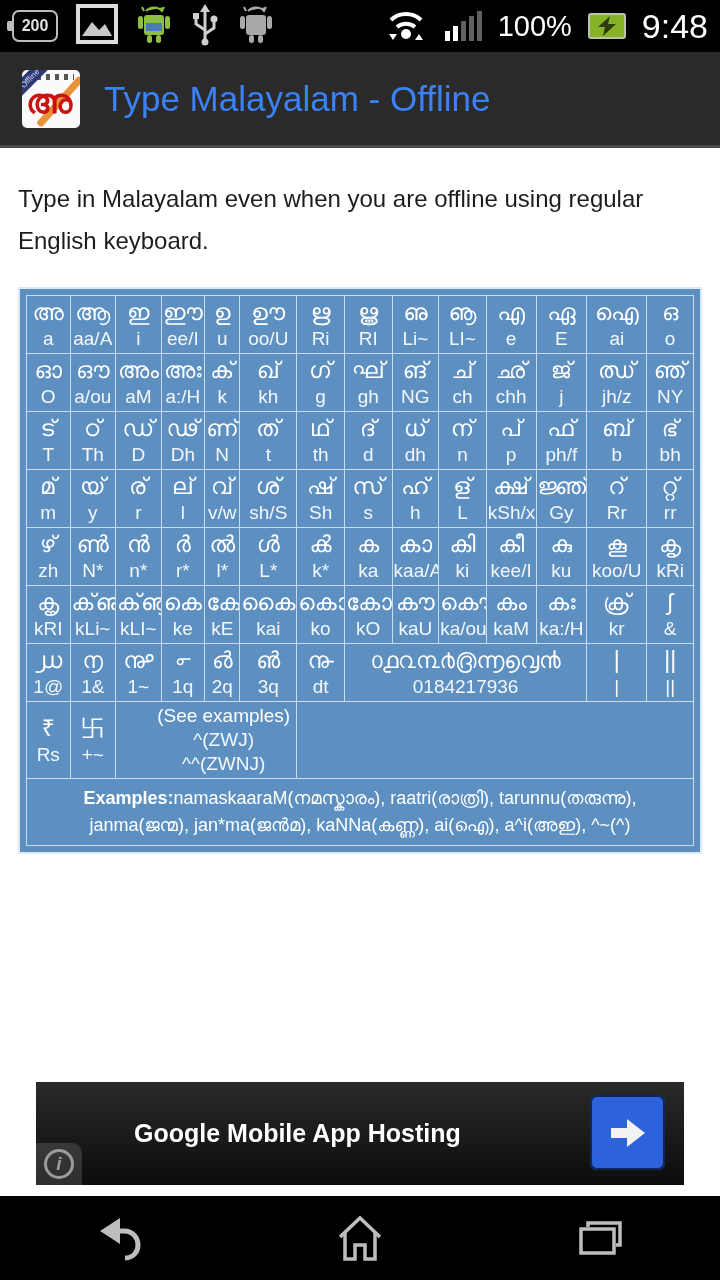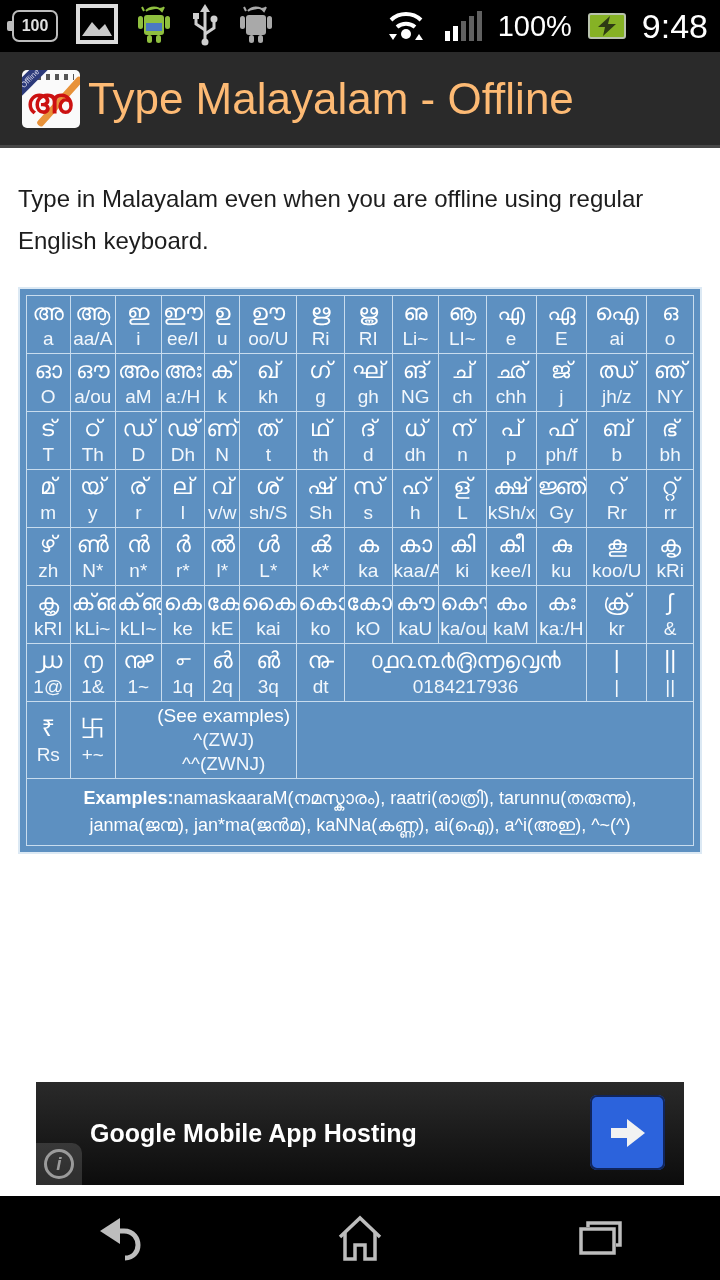--- a/index.html
+++ b/index.html
@@ -45,21 +45,21 @@
   }
   .app-icon .spiral{ position:absolute; top:4px; left:6px; right:6px; height:6px;
     background:repeating-linear-gradient(90deg,#555 0 4px,transparent 4px 9px); }
   .app-icon .letter{ position:absolute; left:4px; top:14px; font-size:34px; font-weight:bold;
     color:#cc1111; line-height:1; }
   .app-icon .pencil{ position:absolute; width:64px; height:7px; background:#e8923a;
     border-radius:3px; transform:rotate(-48deg); left:6px; top:28px; }
   .app-icon .ribbon{ position:absolute; left:-22px; top:2px; width:60px; height:13px;
     background:#2c3a7a; transform:rotate(-45deg); color:#dcdcec; font-size:8px;
     text-align:center; line-height:13px; }
-  .app-title{ color:#fdba74; font-size:44px; margin-left:8px; white-space:nowrap; }
+  .app-title{ color:#3b82f6; font-size:35px; margin-left:24px; white-space:nowrap; }
   
   .intro{
     position:absolute; top:178px; left:18px; width:676px;
     font-size:24px; line-height:42px; color:#1d1d1d;
   }
   
   .table-wrap{
     position:absolute; top:287px; left:18px; width:684px;
     background:#5d90c1; border:2px solid #dce9f4; padding:6px;
   }
@@ -82,21 +82,21 @@
     background:#1673a2; color:#fff; border:none; font-family:inherit;
     font-size:37px; font-weight:bold; display:flex; align-items:center; justify-content:center;
     cursor:pointer;
   }
   
   .ad{
     position:absolute; top:1082px; left:36px; width:648px; height:103px;
     background:linear-gradient(#2a2a2a,#0c0c0c); display:flex; flex-direction:column;
     justify-content:center; padding-left:54px; cursor:pointer;
   }
-  .ad-title{ color:#fff; font-size:25px; font-weight:bold; line-height:33px; }
+  .ad-title{ color:#fff; font-size:25px; font-weight:bold; line-height:33px;margin-left:44px; }
   .ad-url{ color:#2fac52; font-size:25px; line-height:32px; }
   .ad-arrow{
     position:absolute; right:19px; top:13px; width:75px; height:75px;
     background:#2c63dc; border-radius:7px; display:flex; align-items:center; justify-content:center;
     box-shadow:0 0 0 2px #10255c inset;
   }
   .ad-info{
     position:absolute; left:0; bottom:0; width:46px; height:42px;
     background:rgba(255,255,255,0.14); border-top-right-radius:10px;
     display:flex; align-items:center; justify-content:center;
@@ -114,21 +114,21 @@
   .nav-btn{ width:120px; height:64px; display:flex; align-items:center; justify-content:center;
     background:none; border:none; cursor:pointer; }
 </style>
 </head>
 <body>
 
 <div class="screen">
 
   <div class="status-bar">
     <div class="sb-left">
-      <div class="batt-badge">100</div>
+      <div class="batt-badge">200</div>
       <span>
         <svg width="42" height="40" viewBox="0 0 42 40">
           <rect x="2" y="2" width="38" height="36" fill="none" stroke="#dcdcdc" stroke-width="4"></rect>
           <polygon points="6,32 16,18 23,26 29,20 36,32" fill="#c9c9c9"></polygon>
         </svg>
       </span>
       <span>
         <svg width="36" height="42" viewBox="0 0 36 42">
           <path d="M10 8 A10 9 0 0 1 26 8 L28 4 M8 8 L6 4" stroke="#8fbf3f" stroke-width="2" fill="#8fbf3f"></path>
           <rect x="8" y="12" width="20" height="20" rx="3" fill="#8fbf3f"></rect>

